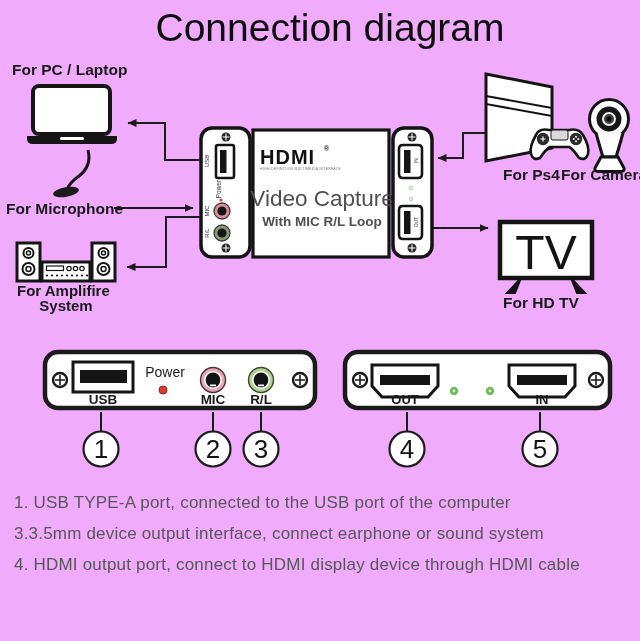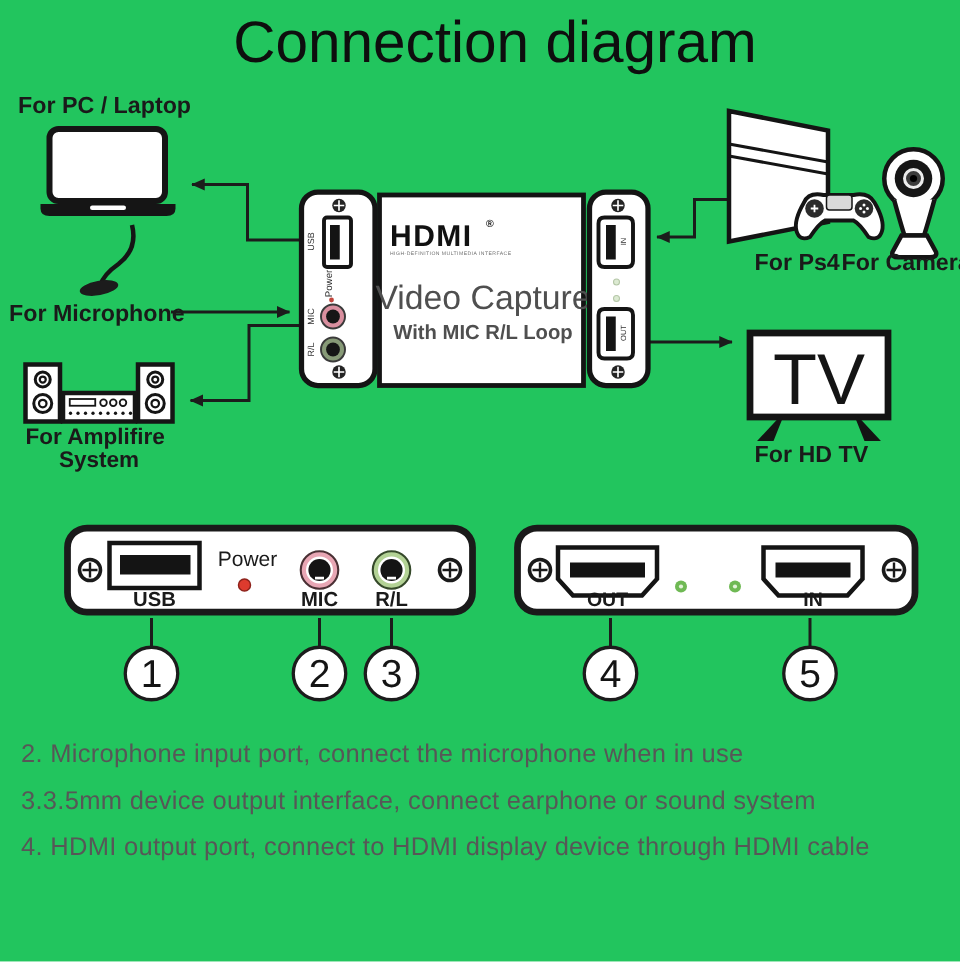--- a/index.html
+++ b/index.html
@@ -1,17 +1,17 @@
 <!DOCTYPE html>
 <html><head>
 <meta charset="utf-8">
 <style>
   html,body{margin:0;padding:0;background:#fff;}
   .canvas{
-    position:relative;width:640px;height:641px;background:#22c55e;
+    position:relative;width:640px;height:641px;background:#f0abfc;
     font-family:"Liberation Sans",sans-serif;overflow:hidden;
   }
   svg{position:absolute;top:0;left:0;font-family:"Liberation Sans",sans-serif;}
   .legend{
     position:absolute;left:14px;top:487px;width:620px;
     color:#575757;font-size:17px;line-height:31px;letter-spacing:.2px;
   }
   .legend-line{white-space:nowrap;}
 </style>
 </head>
@@ -251,18 +251,18 @@
     <circle cx="261" cy="449" r="17.5" fill="#fff" stroke="#1c1c1c" stroke-width="2.2"></circle>
     <text x="261" y="458" font-size="26" text-anchor="middle" fill="#141414">3</text>
     <circle cx="407" cy="449" r="17.5" fill="#fff" stroke="#1c1c1c" stroke-width="2.2"></circle>
     <text x="407" y="458" font-size="26" text-anchor="middle" fill="#141414">4</text>
     <circle cx="540" cy="449" r="17.5" fill="#fff" stroke="#1c1c1c" stroke-width="2.2"></circle>
     <text x="540" y="458" font-size="26" text-anchor="middle" fill="#141414">5</text>
   </g>
 </svg>
 
 <div class="legend">
-  <div class="legend-line">2. Microphone input port, connect the microphone when in use</div>
+  <div class="legend-line">1. USB TYPE-A port, connected to the USB port of the computer</div>
   <div class="legend-line">3.3.5mm device output interface, connect earphone or sound system</div>
   <div class="legend-line">4. HDMI output port, connect to HDMI display device through HDMI cable</div>
 </div>
 
 </div>
 
 </body></html>

